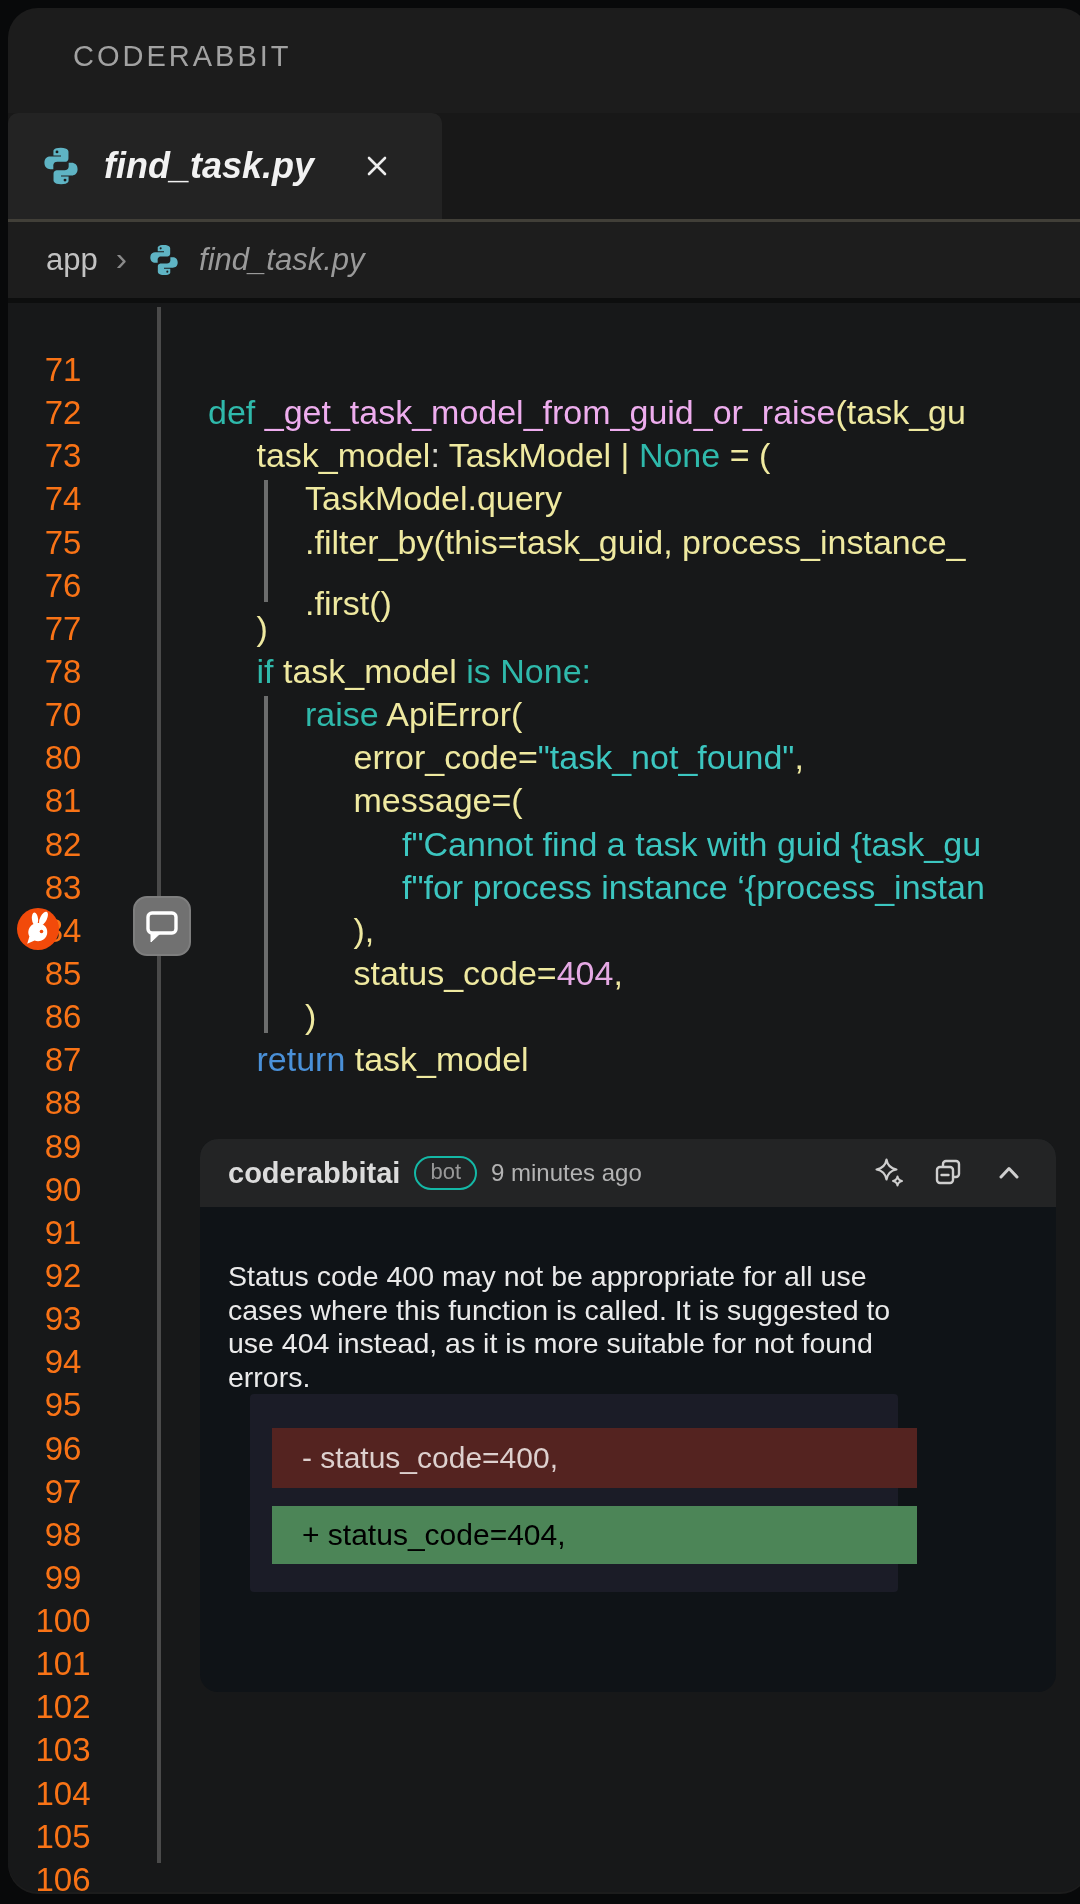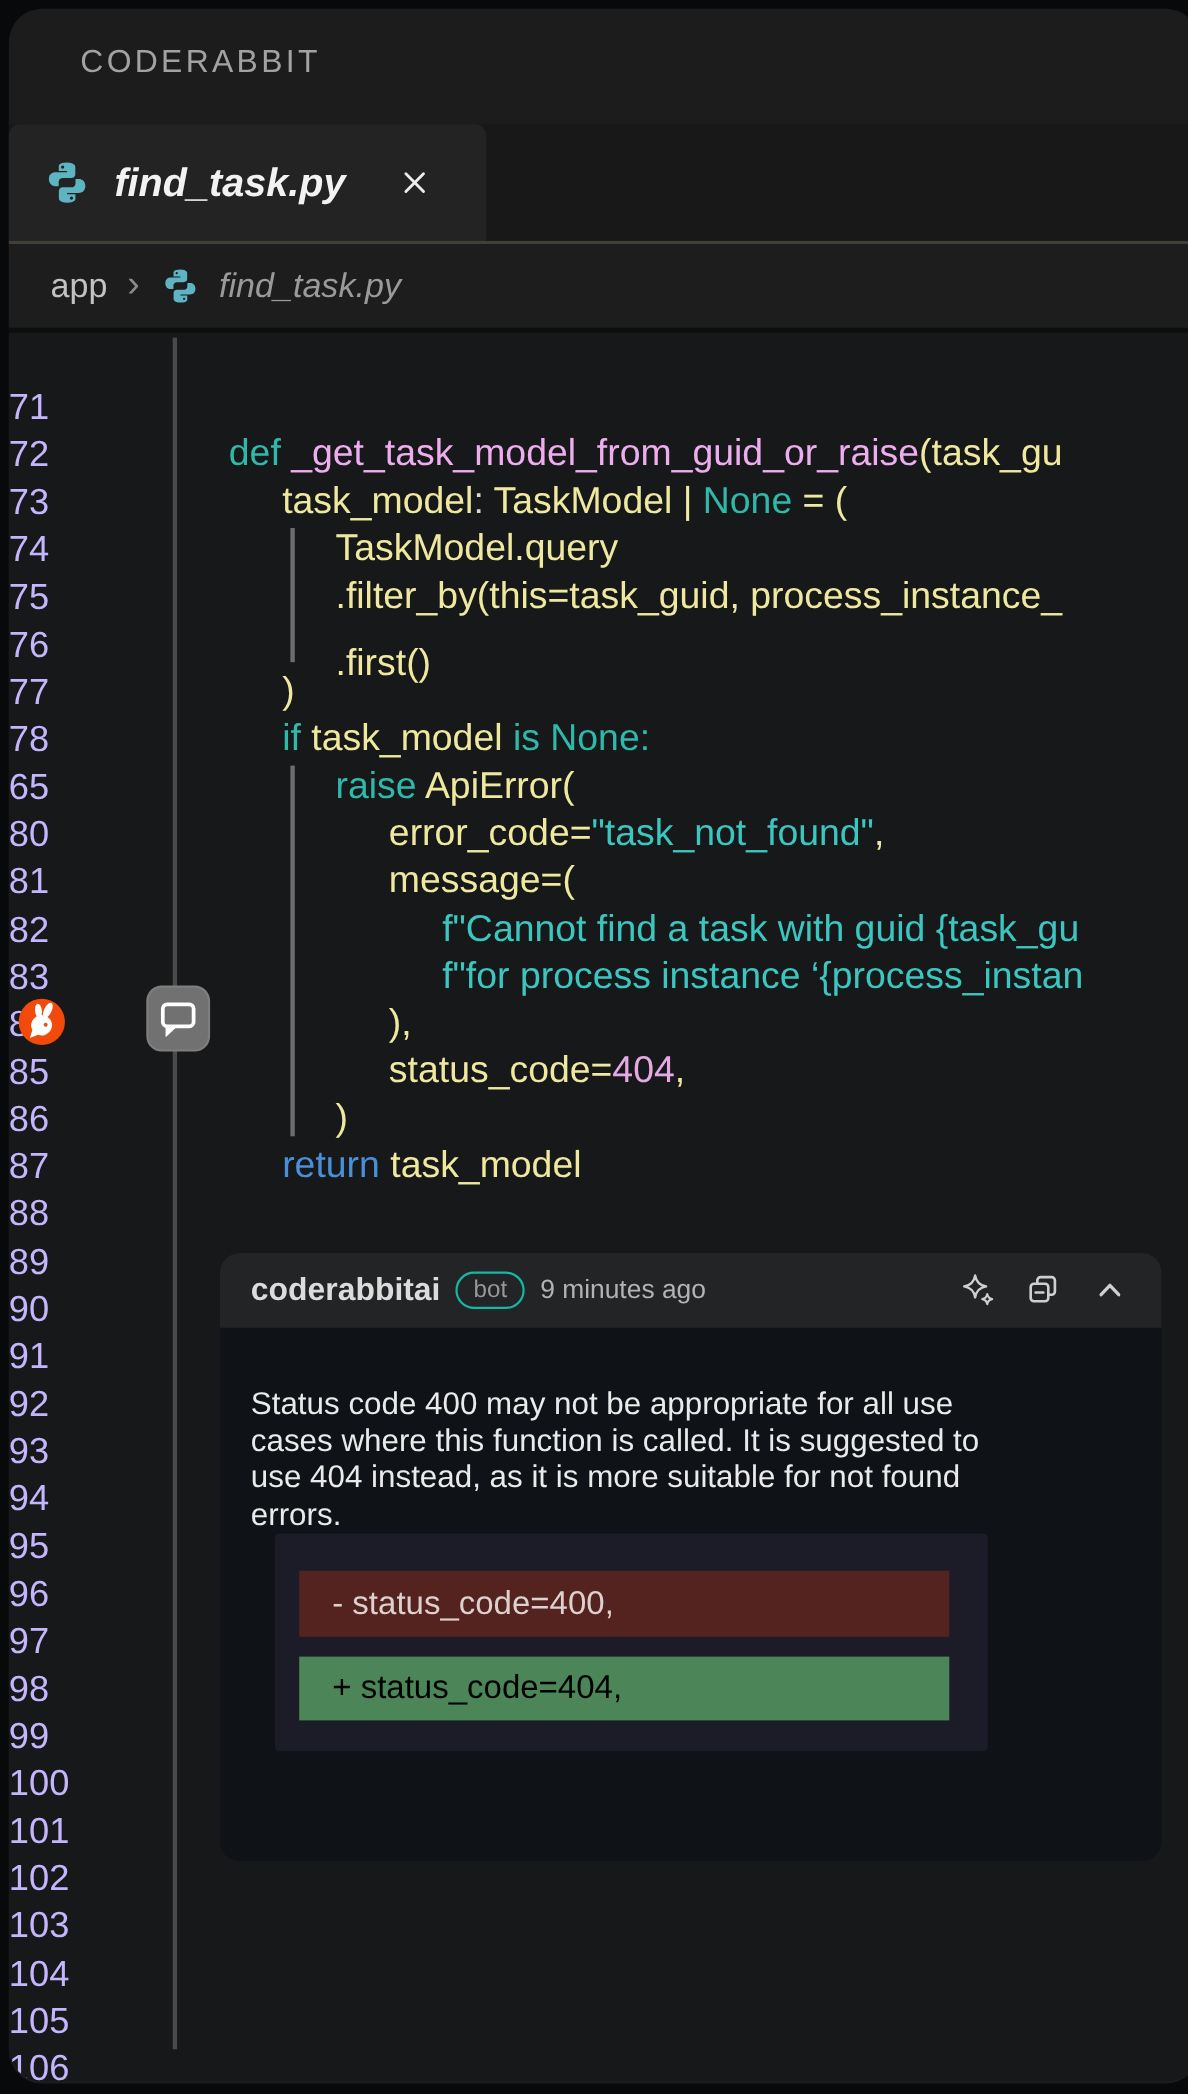--- a/index.html
+++ b/index.html
@@ -22,21 +22,21 @@
   
   .breadcrumb{left:8px;top:222px;width:1082px;height:76px;background:#1d1d1d;display:flex;align-items:center;
               padding-left:38px;box-sizing:border-box;font-size:31px}
   .crumb-folder{color:#c2c2c2}
   .crumb-sep{color:#8a8a8a;font-size:34px;margin:0 18px 4px 18px}
   .crumb-file{color:#9a9a9a;font-style:italic;margin-left:16px}
   .breadcrumb-gap{left:8px;top:298px;width:1082px;height:5px;background:#0d0e0e}
   
   .editor{left:8px;top:303px;width:1082px;height:1589px;background:#171819;border-radius:0 0 30px 30px;overflow:hidden}
   .gutter-divider{left:149px;top:4px;width:4px;height:1556px;background:#4a4a4a}
-  .line-num{position:absolute;left:0;width:110px;text-align:left;font-size:33px;color:#c4b5fd;line-height:43px}
+  .line-num{position:absolute;left:0;width:110px;text-align:center;font-size:33px;color:#f97316;line-height:43px}
   .code-line{position:absolute;font-size:34px;line-height:43px;white-space:pre}
   .indent-guide{position:absolute;width:4px;background:#8a8a8a;opacity:.75}
   .c-kw{color:#2fb9ab}.c-fn{color:#eeadee}.c-id{color:#efe9a0}.c-st{color:#3cc6c0}
   .c-nu{color:#e5a9e4}.c-rt{color:#4a90d8}.c-pu{color:#d8d8d0}
   
   .rabbit-marker{left:8px;top:604px;width:44px;height:44px;cursor:pointer}
   .bubble-btn{left:125px;top:593px;width:58px;height:60px;background:#717171;border-radius:14px;
               display:flex;align-items:center;justify-content:center;cursor:pointer;border:2px solid #7e7e7e;box-sizing:border-box}
   
   .comment-card{left:192px;top:836px;width:856px;height:553px;background:#0f1317;border-radius:18px}
@@ -44,21 +44,21 @@
                   display:flex;align-items:center;padding:0 30px 0 28px;box-sizing:border-box}
   .comment-author{font-size:29px;font-weight:bold;color:#dcdcdc}
   .bot-badge{margin-left:14px;border:2px solid #14b8a6;border-radius:19px;padding:3px 14px 5px 14px;
              font-size:22px;color:#989898;line-height:1}
   .comment-time{margin-left:14px;font-size:24px;color:#b3b3b3}
   .header-actions{margin-left:auto;display:flex;align-items:center;gap:26px}
   .icon-btn{width:34px;height:34px;display:flex;align-items:center;justify-content:center;cursor:pointer}
   .comment-body{position:absolute;left:28px;top:121px;width:800px}
   .body-line{font-size:28.5px;line-height:33.5px;color:#eaeaea}
   .diff-block{position:absolute;left:50px;top:255px;width:648px;height:198px;background:#1b1c27;border-radius:4px}
-  .diff-row{position:absolute;left:22px;width:591px;font-size:30px;padding-left:30px;box-sizing:border-box;white-space:pre}
+  .diff-row{position:absolute;left:22px;width:645px;font-size:30px;padding-left:30px;box-sizing:border-box;white-space:pre}
   .diff-removed{top:34px;height:60px;line-height:60px;background:#542320;color:#ddd0ce}
   .diff-added{top:112px;height:58px;line-height:58px;background:#4c8557;color:#000000}
 </style>
 </head>
 <body>
 
 <div class="abs panel"></div>
 
 <div class="abs app-title">CODERABBIT</div>
 
@@ -100,21 +100,21 @@
   <div class="abs gutter-divider"></div>
   <div id="gutter">
       <div class="line-num" style="top: 45px;">71</div>
       <div class="line-num" style="top: 88.14px;">72</div>
       <div class="line-num" style="top: 131.28px;">73</div>
       <div class="line-num" style="top: 174.42px;">74</div>
       <div class="line-num" style="top: 217.56px;">75</div>
       <div class="line-num" style="top: 260.7px;">76</div>
       <div class="line-num" style="top: 303.84px;">77</div>
       <div class="line-num" style="top: 346.98px;">78</div>
-      <div class="line-num" style="top: 390.12px;">65</div>
+      <div class="line-num" style="top: 390.12px;">70</div>
       <div class="line-num" style="top: 433.26px;">80</div>
       <div class="line-num" style="top: 476.4px;">81</div>
       <div class="line-num" style="top: 519.54px;">82</div>
       <div class="line-num" style="top: 562.68px;">83</div>
       <div class="line-num" style="top: 605.82px;">84</div>
       <div class="line-num" style="top: 648.96px;">85</div>
       <div class="line-num" style="top: 692.1px;">86</div>
       <div class="line-num" style="top: 735.24px;">87</div>
       <div class="line-num" style="top: 778.38px;">88</div>
       <div class="line-num" style="top: 821.52px;">89</div>

